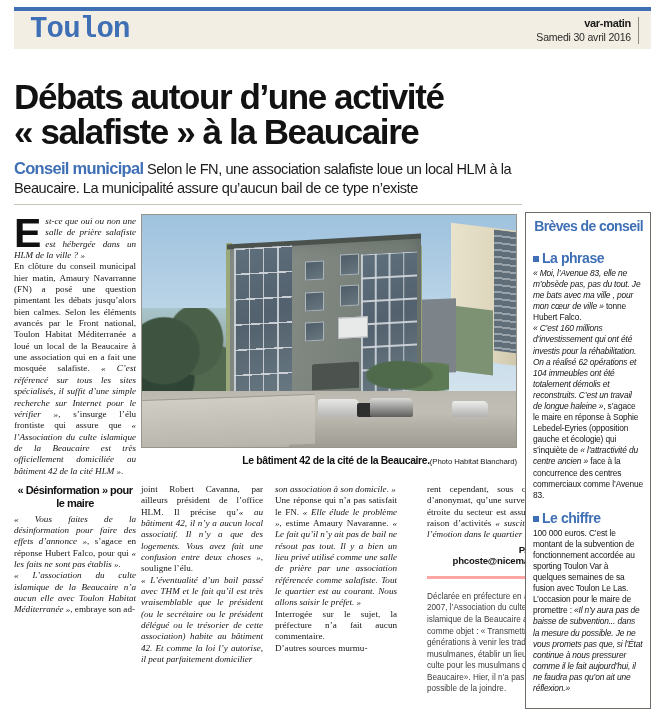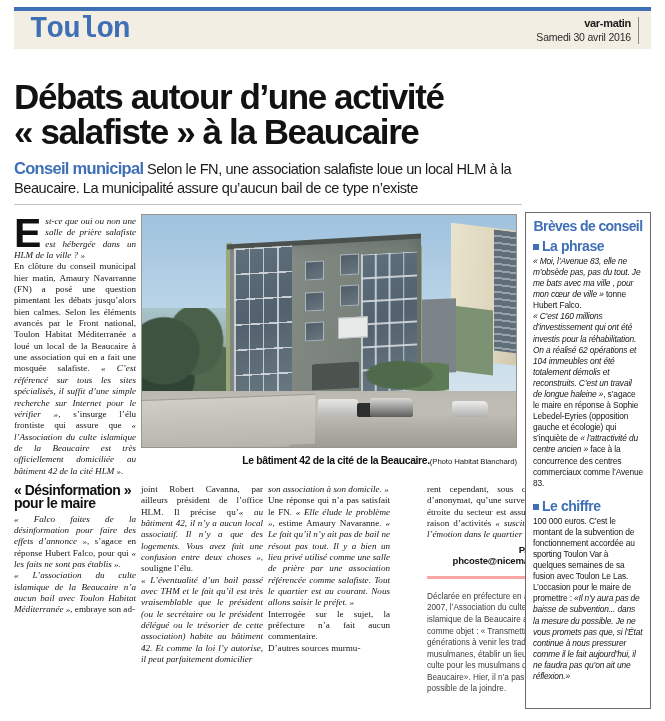--- a/index.html
+++ b/index.html
@@ -69,40 +69,40 @@
     line-height:11.35px;
     text-align:justify;
     color:#141414;
     -webkit-hyphens:auto;hyphens:auto;
   }
   .col p{margin:0;}
   .col .it{font-style:italic;}
 
   #col1{left:14px;top:216px;width:122px;}
   #col2{left:141px;top:484px;width:122px;}
-  #col3{left:268px;top:484px;width:122px;}
+  #col3{left:275px;top:484px;width:122px;}
   #col4{left:395px;top:484px;width:122px;margin-left:32px;}
 
   .dropcap{
     float:left;
     font-family:"Liberation Sans", sans-serif;
     font-weight:700;
     font-size:41px;line-height:31px;
     margin:2px 4px 0 0;
     color:#111;
   }
 
   .subhead{
     font-family:"Liberation Sans", sans-serif;
     font-weight:700;
-    font-size:14px;line-height:13.4px;
+    font-size:11px;line-height:13.4px;
     letter-spacing:-0.5px;
     color:#111;
     margin:7px 0 3px 0;
-    text-align:left;
+    text-align:center;
     -webkit-hyphens:none;hyphens:none;
   }
 
   .byline{
     font-family:"Liberation Sans", sans-serif;
     font-weight:700;font-size:9.6px;line-height:11.5px;
     text-align:right;color:#111;margin-top:3px;
     -webkit-hyphens:none;hyphens:none;
   }
   .byline .mail{letter-spacing:-0.2px;}
@@ -232,22 +232,22 @@
   .sidebar{
     position:absolute;left:525px;top:212px;width:126px;height:497px;
     border:1px solid #6f6b64;
     box-sizing:border-box;
     padding:5px 7px 6px 7px;
     background:#fff;
   }
   .sb-title{
     font-family:"Liberation Sans", sans-serif;
     font-weight:700;font-size:14px;letter-spacing:-0.6px;
-    color:#3f6fb5;text-align:center;line-height:1.15;
-    margin-bottom:4px;
+    color:#3f6fb5;text-align:right;line-height:1.15;
+    margin-bottom:16px;
   }
   .sb-head{
     font-family:"Liberation Sans", sans-serif;
     font-weight:700;font-size:14px;letter-spacing:-0.45px;
     color:#3f6fb5;line-height:1.2;margin:0 0 1px 0;
   }
   .sb-head .sq{
     display:inline-block;width:6px;height:6px;background:#3f6fb5;
     margin-right:3px;vertical-align:1px;
   }
@@ -323,24 +323,24 @@
 
   <div class="col" id="col1">
     <p>
       <span class="dropcap">E</span><span class="it">st-ce que oui ou non une salle de prière salafiste est hébergée dans un HLM de la ville ? »</span>
     </p>
     <p>
       <span>En clôture du conseil municipal hier matin, Amaury Navarranne (FN) a posé une question pimentant les débats jusqu’alors bien calmes. Selon les éléments avancés par le Front national, Toulon Habitat Méditerranée a loué un local de la Beaucaire à une association qui en a fait une mosquée salafiste. </span><span class="it">« C’est référencé sur tous les sites spécialisés, il suffit d’une simple recherche sur Internet pour le vérifier »</span><span>, s’insurge l’élu frontiste qui assure que </span><span class="it">« l’Association du culte islamique de la Beaucaire est très officiellement domiciliée au bâtiment 42 de la cité HLM »</span><span>.</span>
     </p>
     <h2 class="subhead">« Désinformation » pour le maire</h2>
     <p>
-      <span class="it">« Falco faites de la désinformation pour faire des effets d’annonce »</span><span>, s’agace en réponse Hubert Falco, pour qui </span><span class="it">« les faits ne sont pas établis »</span><span>.</span>
-    </p>
-    <p>
-      <span class="it">« L’association du culte islamique de la Beaucaire n’a aucun bail avec Toulon Habitat Méditerranée »</span><span>, embraye son ad-</span>
+      <span class="it">« Vous faites de la désinformation pour faire des effets d’annonce »</span><span>, s’agace en réponse Hubert Falco, pour qui </span><span class="it">« les faits ne sont pas établis »</span><span>.</span>
+    </p>
+    <p>
+      <span class="it">« L’association du culte islamique de la Beaucaire n’a aucun elle avec Toulon Habitat Méditerranée »</span><span>, embraye son ad-</span>
     </p>
   </div>
 
   <div class="col" id="col2">
     <p>
       <span>joint Robert Cavanna, par ailleurs président de l’office HLM. Il précise qu’</span><span class="it">« au bâtiment 42, il n’y a aucun local associatif. Il n’y a que des logements. Vous avez fait une confusion entre deux choses »</span><span>, souligne l’élu.</span>
     </p>
     <p>
       <span class="it">« L’éventualité d’un bail passé avec THM et le fait qu’il est très vraisemblable que le président (ou le secrétaire ou le président délégué ou le trésorier de cette association) habite au bâtiment 42. Et comme la loi l’y autorise, il peut parfaitement domicilier</span>
     </p>

